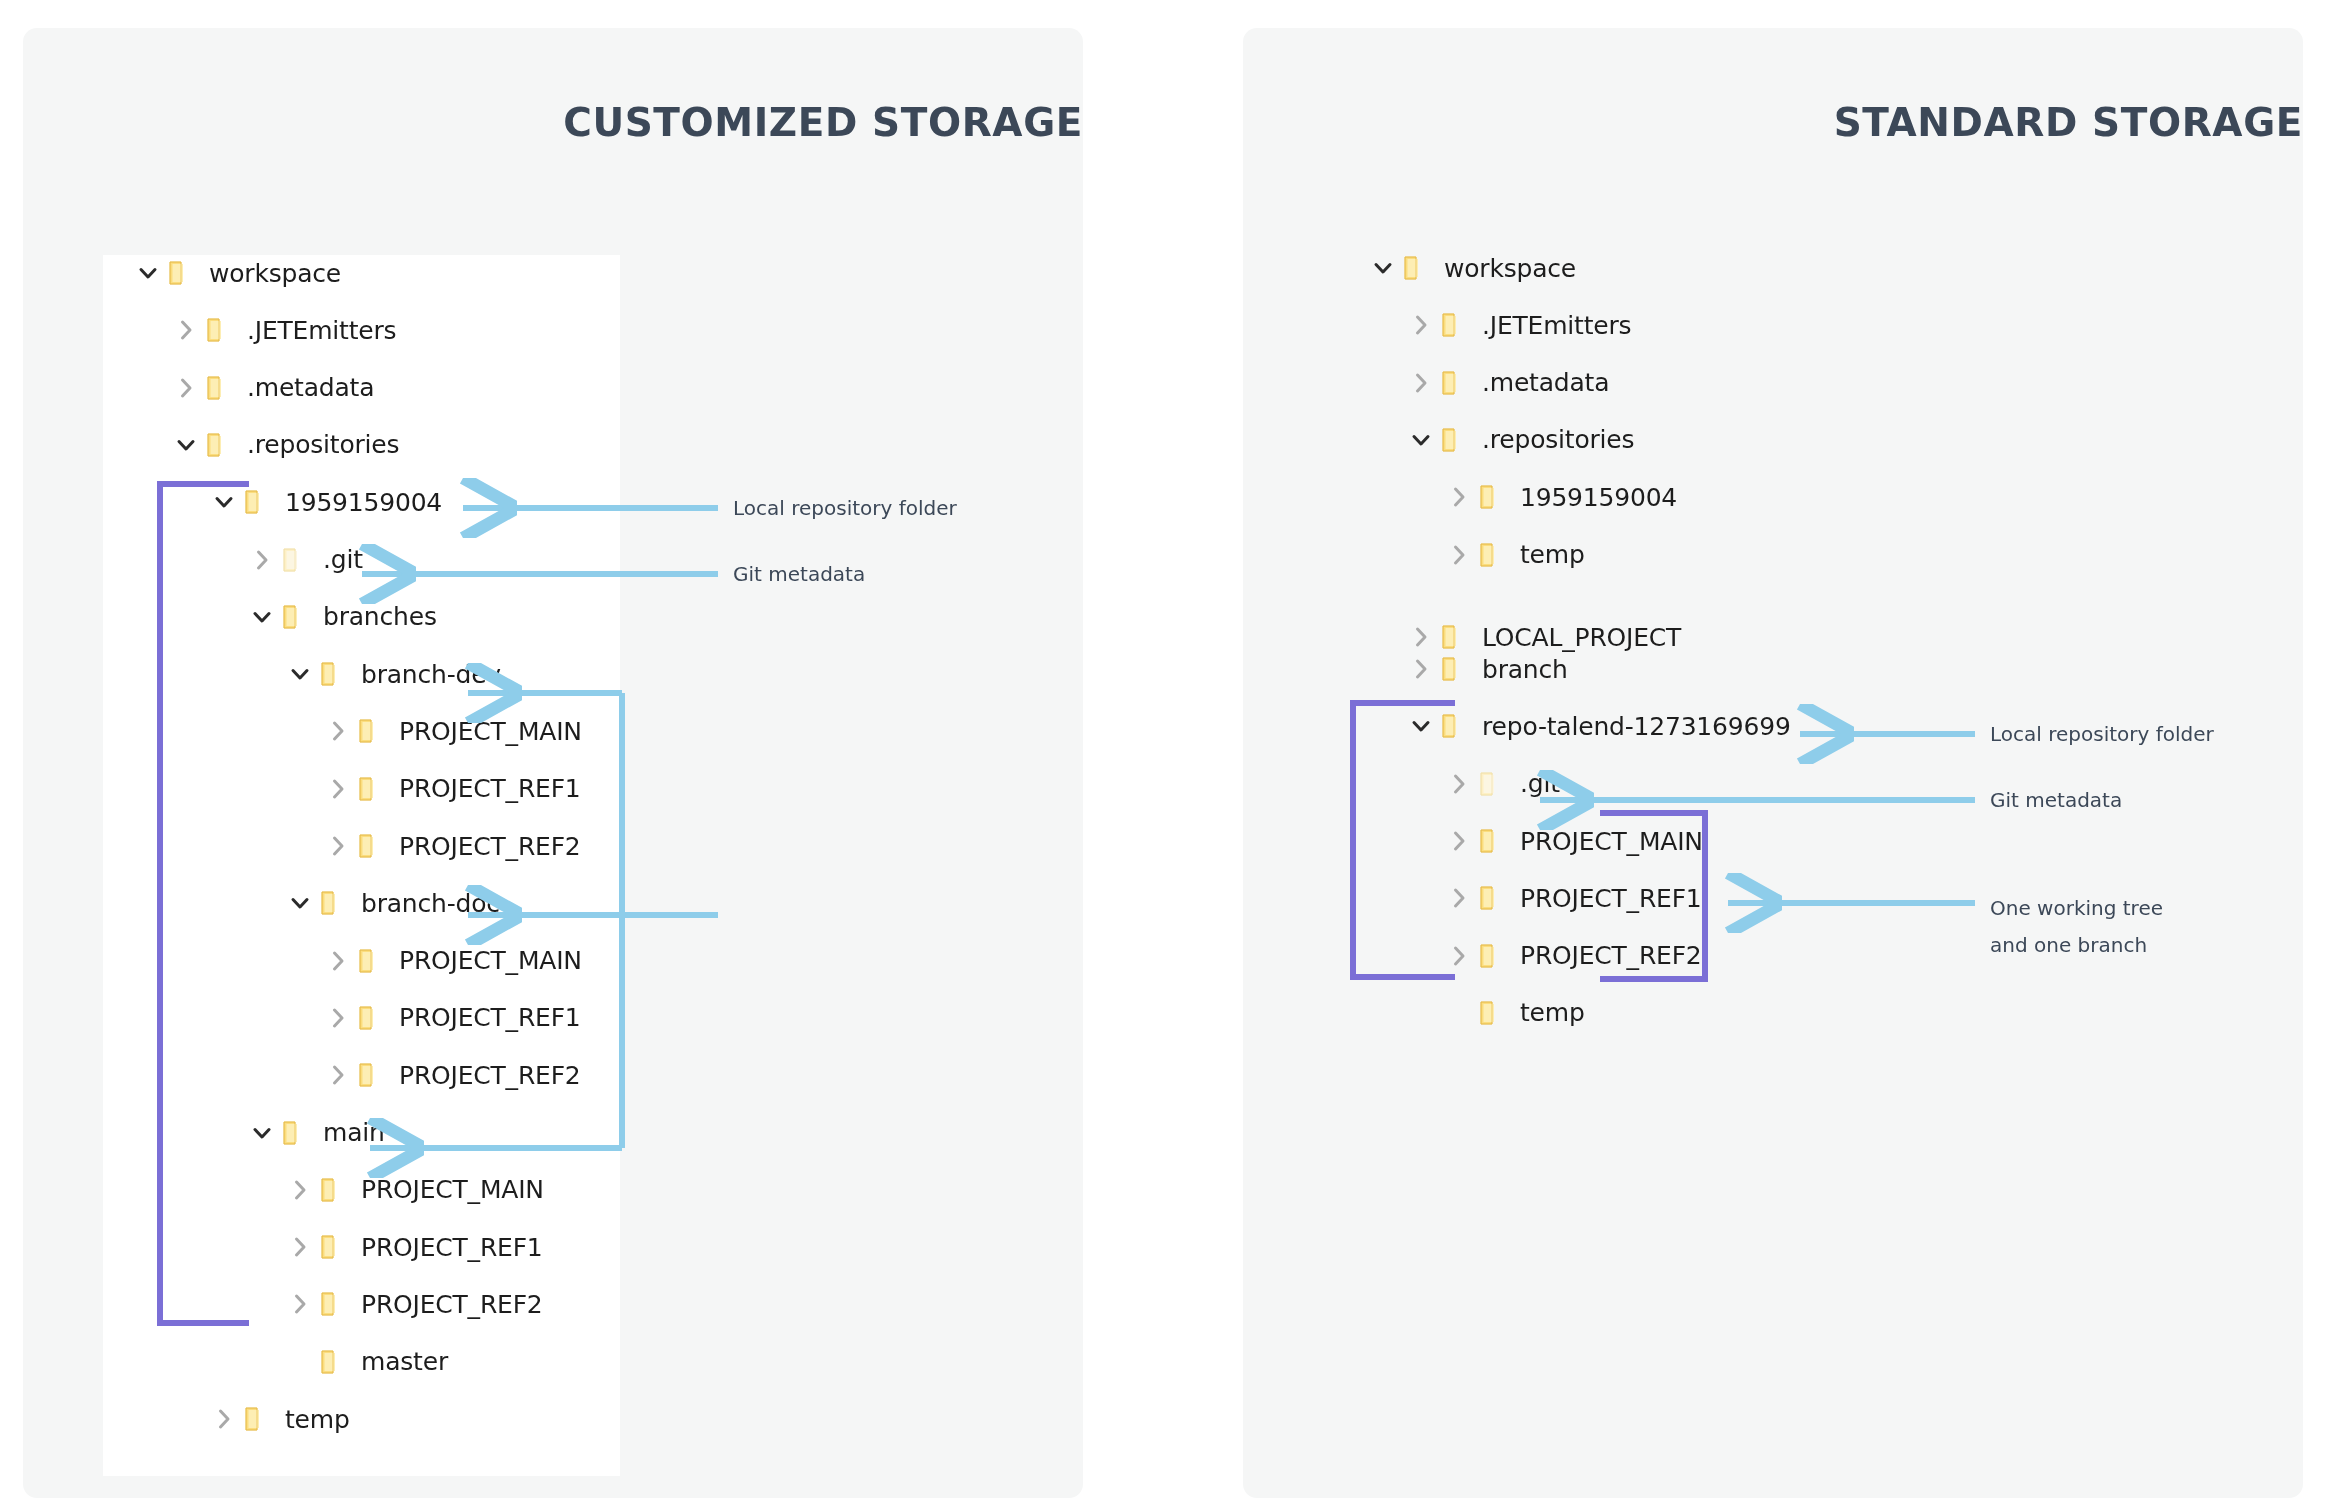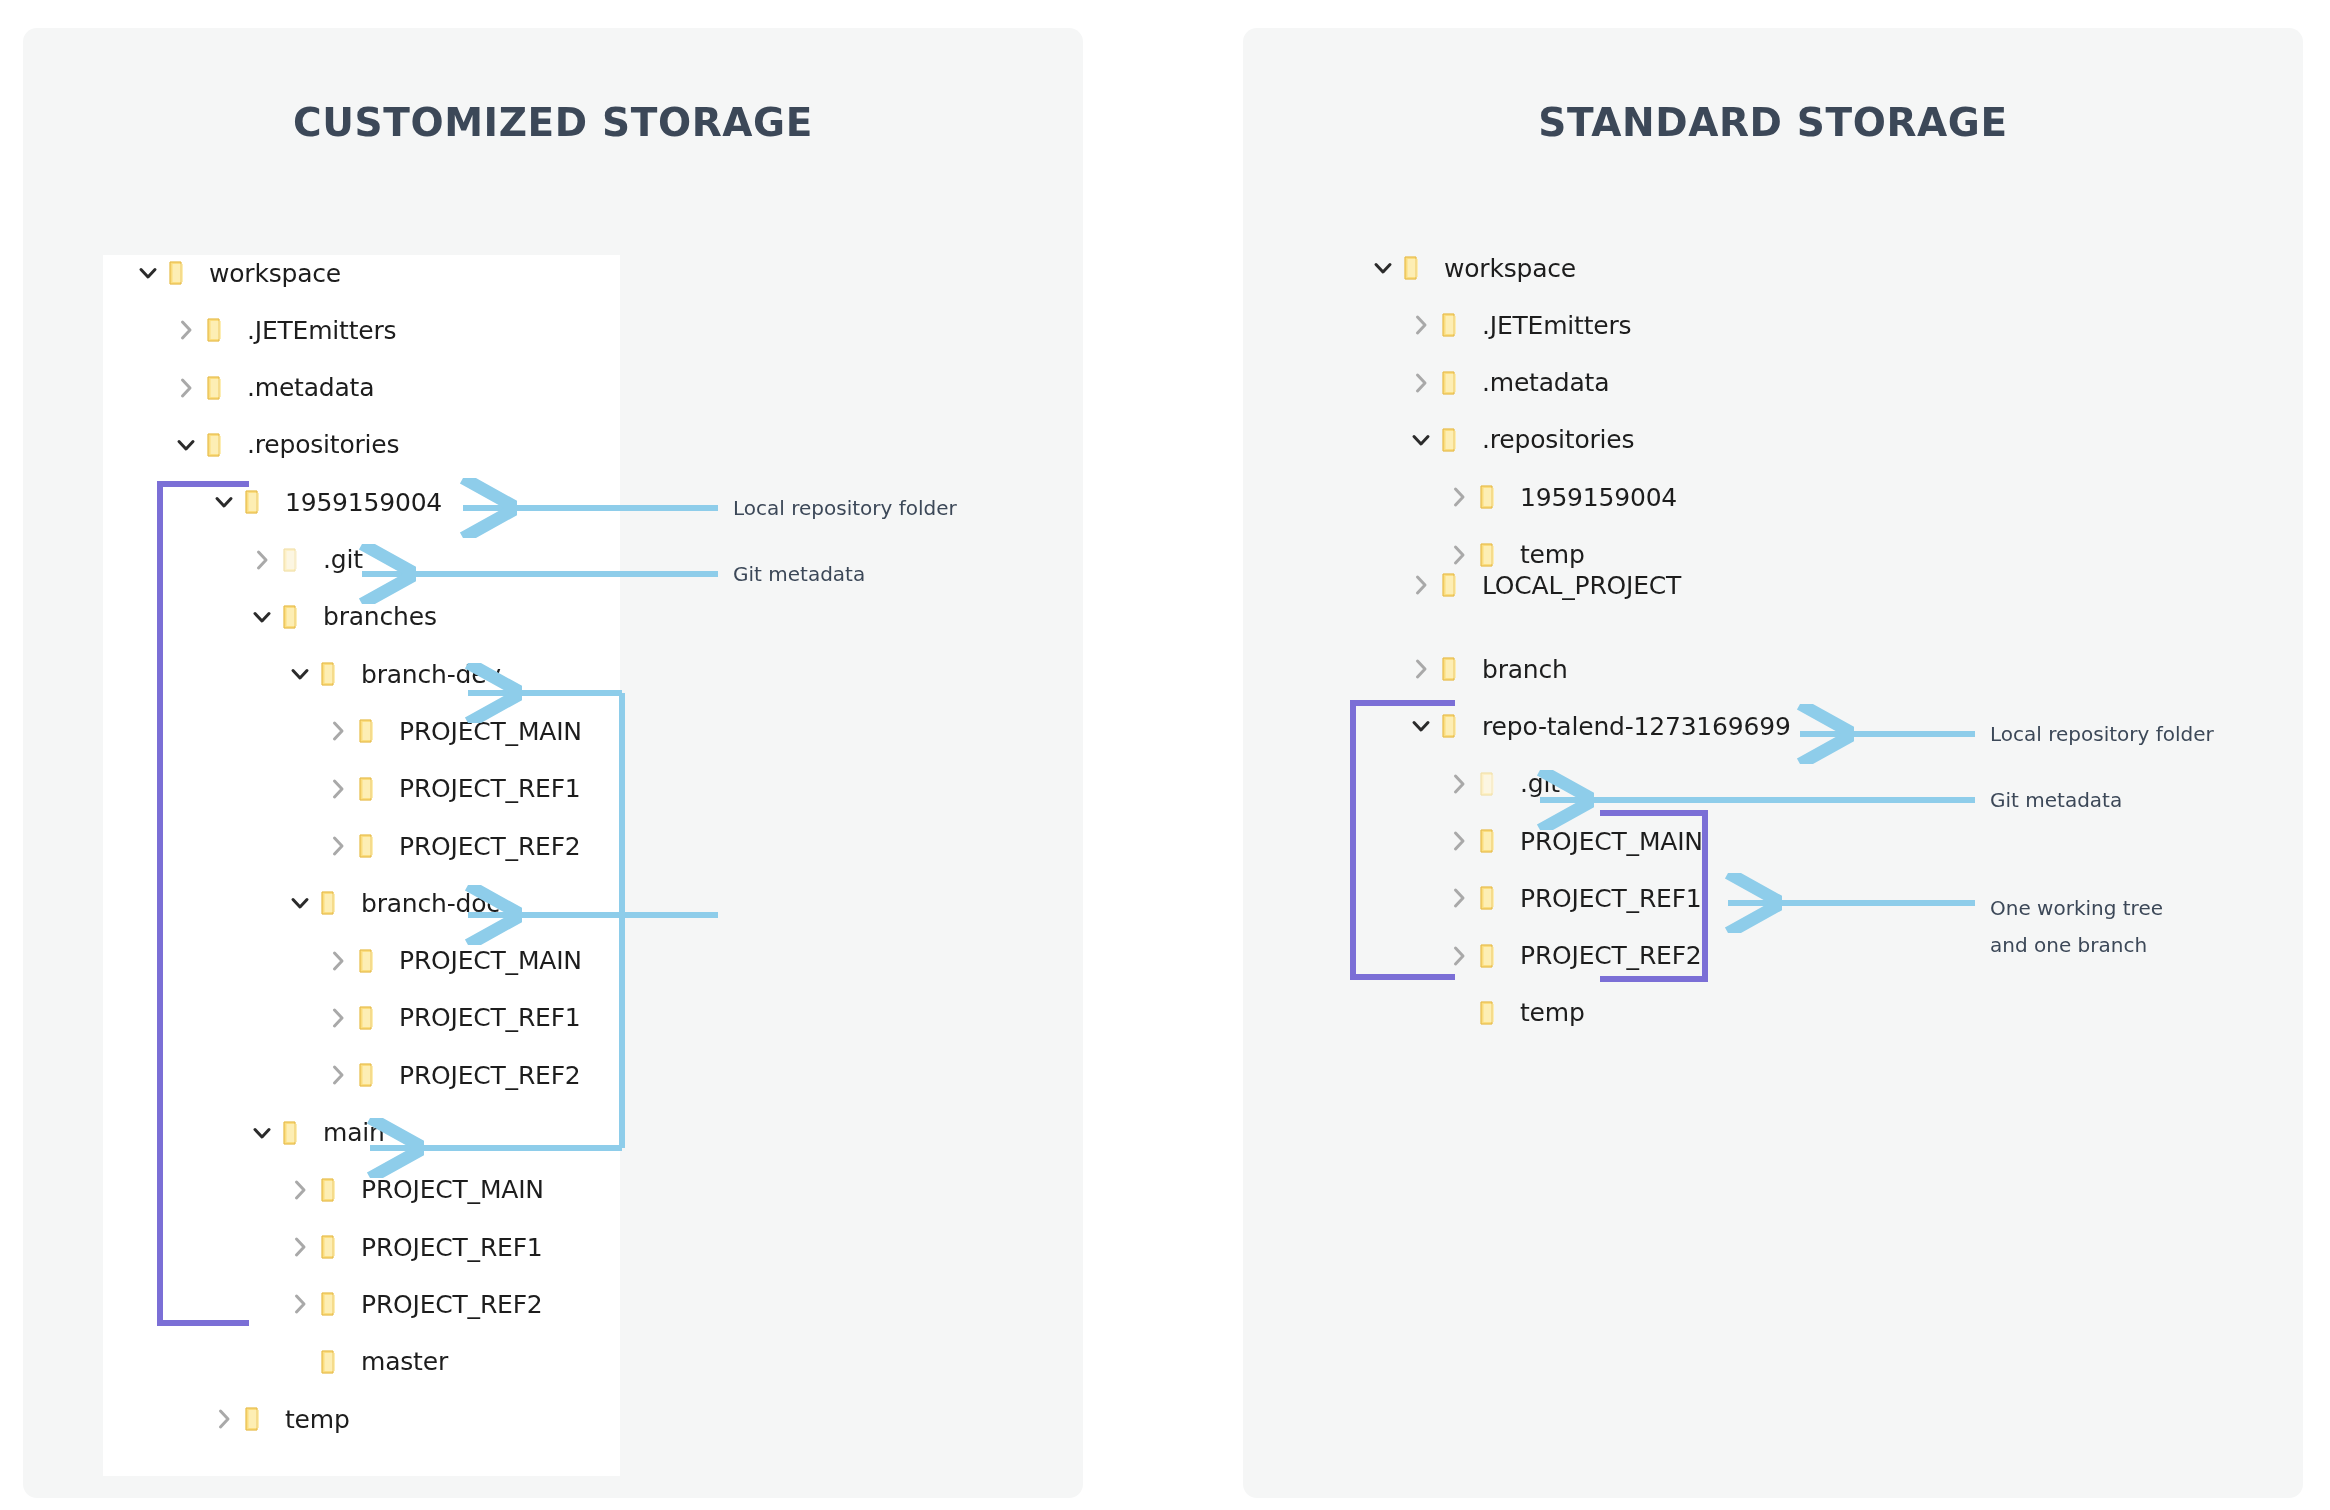--- a/index.html
+++ b/index.html
@@ -16,21 +16,21 @@
     background: #f5f6f6;
     border-radius: 14px;
   }
   #panel-left  { left: 23px;   top: 28px; width: 1060px; height: 1470px; }
   #panel-right { left: 1243px; top: 28px; width: 1060px; height: 1470px; }
 
   .panel-title {
     position: absolute;
     top: 72px;
     width: 100%;
-    text-align: center;
+    text-align: right;
     font-size: 39px;
     font-weight: bold;
     letter-spacing: 0.6px;
     color: #3c4858;
     font-family: "DejaVu Sans", sans-serif;
   }
 
   .tree-card {
     position: absolute;
     background: #ffffff;
@@ -501,21 +501,21 @@
         </span>
         <span class="folder">
           <svg viewBox="0 0 30 26">
             <path d="M3 2 L14 2 L14 24 L3 24 Z" fill="#fbdd7e" stroke="#e8bf50" stroke-width="0.8"></path>
             <path d="M5.5 4 L16 4 L16 22 L5.5 22 Z" fill="#fdeeb4"></path>
             <path d="M3 2 L14 2 L14 24 L3 24 Z" fill="none" stroke="#e8bf50" stroke-width="0.8"></path>
           </svg>
         </span>
         <span class="lbl">temp</span>
       </div>
-      <div class="row" style="left: 1408px; top: 565px;">
+      <div class="row" style="left: 1408px; top: 617px;">
         <span class="chev">
           <svg viewBox="0 0 26 26">
             <path d="M9.5 5 L17 13 L9.5 21" fill="none" stroke="#a9a9a9" stroke-width="3" stroke-linecap="round" stroke-linejoin="round"></path>
           </svg>
         </span>
         <span class="folder">
           <svg viewBox="0 0 30 26">
             <path d="M3 2 L14 2 L14 24 L3 24 Z" fill="#fbdd7e" stroke="#e8bf50" stroke-width="0.8"></path>
             <path d="M5.5 4 L16 4 L16 22 L5.5 22 Z" fill="#fdeeb4"></path>
             <path d="M3 2 L14 2 L14 24 L3 24 Z" fill="none" stroke="#e8bf50" stroke-width="0.8"></path>

